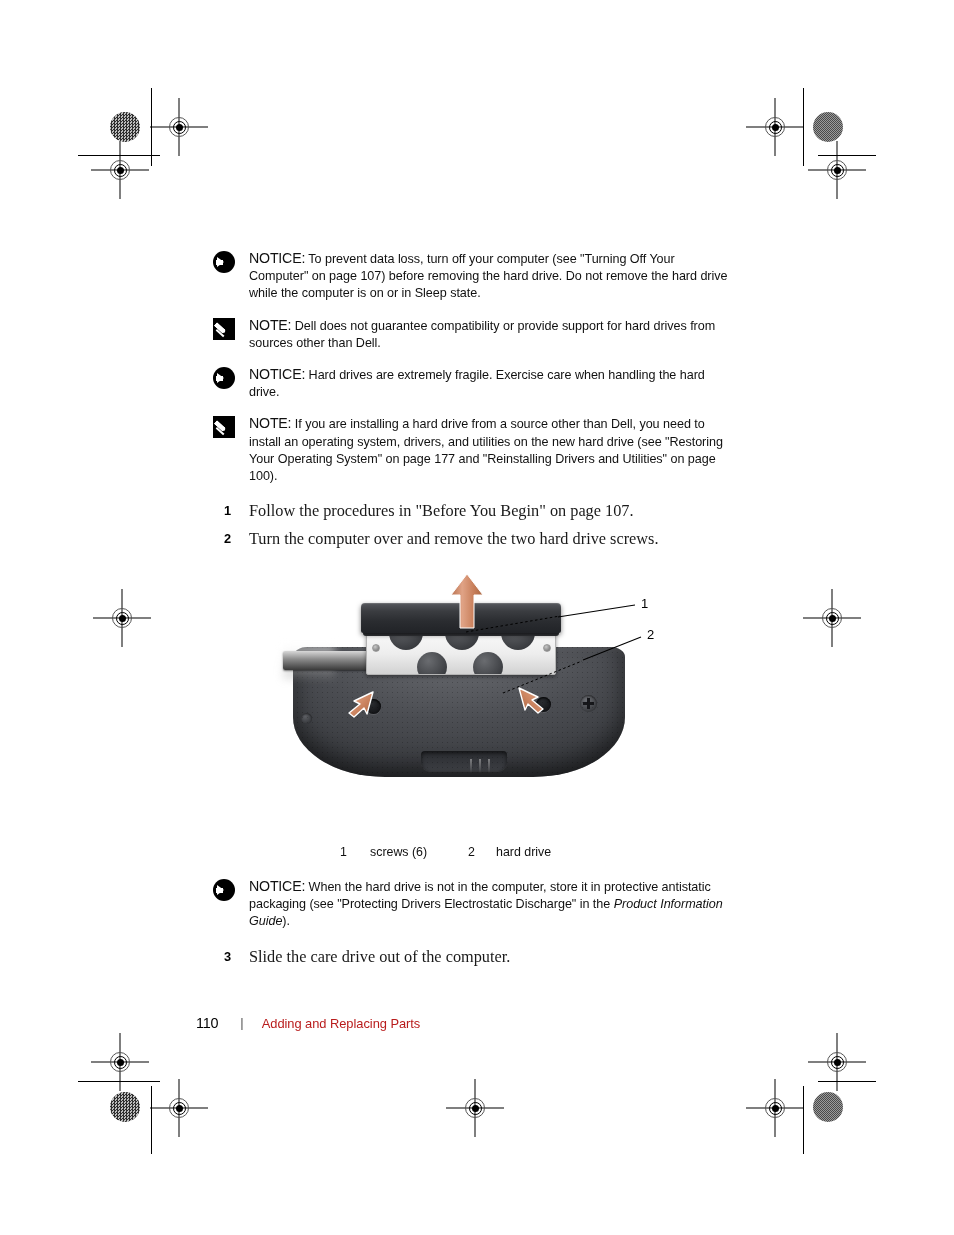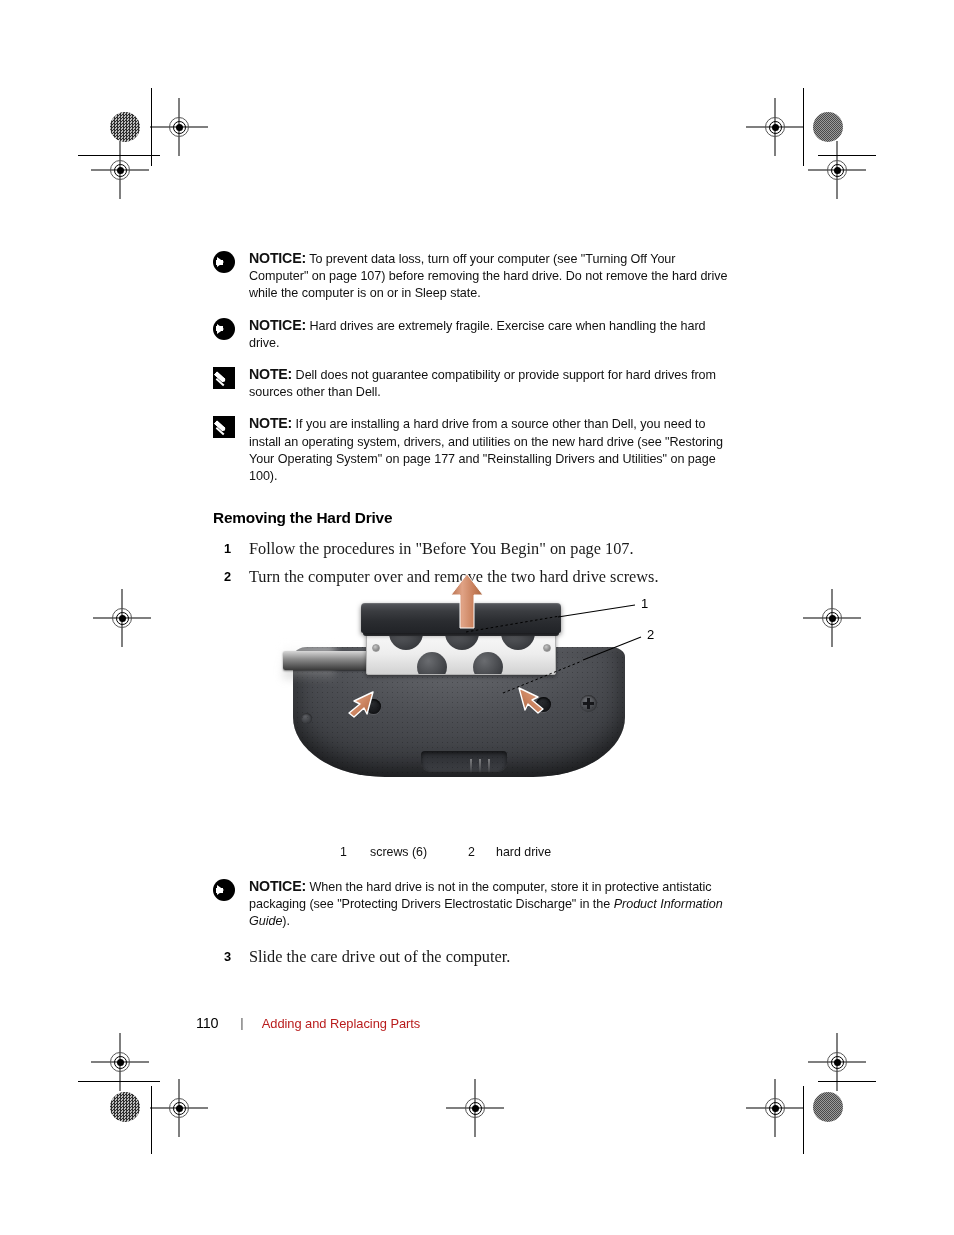--- a/index.html
+++ b/index.html
@@ -62,21 +62,21 @@
   }
   .ico-note::before {
     content:""; position:absolute; left:4px; top:11px; width:10px; height:1.5px;
     background:#fff; transform:rotate(42deg); transform-origin:left top;
   }
 
   .admon p {
     font-size:12.6px; line-height:17.2px; color:#111;
     letter-spacing:-0.05px;
   }
-  .admon .kw { font-weight:bold; font-size:14.2px; letter-spacing:-0.2px;margin-top:16px; }
+  .admon .kw { font-weight:normal; font-size:14.2px; letter-spacing:-0.2px;margin-top:16px; }
   .ital { font-style:italic; }
 
   
   .sec-head {
     font-size:15.4px; font-weight:bold; letter-spacing:-0.2px;
     margin:24px 0 10px 0;
   }
 
   
   .step { position:relative; padding-left:36px; margin-bottom:5px;
@@ -326,35 +326,34 @@
   </div>
 
   <div class="content">
 
     <div class="admon">
       <span class="ico ico-notice"></span>
       <p><span class="kw">NOTICE:</span><span> To prevent data loss, turn off your computer (see "Turning Off Your Computer" on page 107) before removing the hard drive. Do not remove the hard drive while the computer is on or in Sleep state.</span></p>
     </div>
 
     <div class="admon">
+      <span class="ico ico-note"></span>
+      <p><span class="kw">NOTE:</span><span> Dell does not guarantee compatibility or provide support for hard drives from sources other than Dell.</span></p>
+    </div>
+
+    <div class="admon">
       <span class="ico ico-notice"></span>
       <p><span class="kw">NOTICE:</span><span> Hard drives are extremely fragile. Exercise care when handling the hard drive.</span></p>
-    </div>
-
-    <div class="admon">
-      <span class="ico ico-note"></span>
-      <p><span class="kw">NOTE:</span><span> Dell does not guarantee compatibility or provide support for hard drives from sources other than Dell.</span></p>
     </div>
 
     <div class="admon">
       <span class="ico ico-note"></span>
       <p><span class="kw">NOTE:</span><span> If you are installing a hard drive from a source other than Dell, you need to install an operating system, drivers, and utilities on the new hard drive (see "Restoring Your Operating System" on page 177 and "Reinstalling Drivers and Utilities" on page 100).</span></p>
     </div>
 
-    <h2 class="sec-head">Removing the Hard Drive</h2>
 
     <div class="step">
       <span class="num">1</span>
       <span>Follow the procedures in "Before You Begin" on page 107.</span>
     </div>
     <div class="step">
       <span class="num">2</span>
       <span>Turn the computer over and remove the two hard drive screws.</span>
     </div>
   </div>

